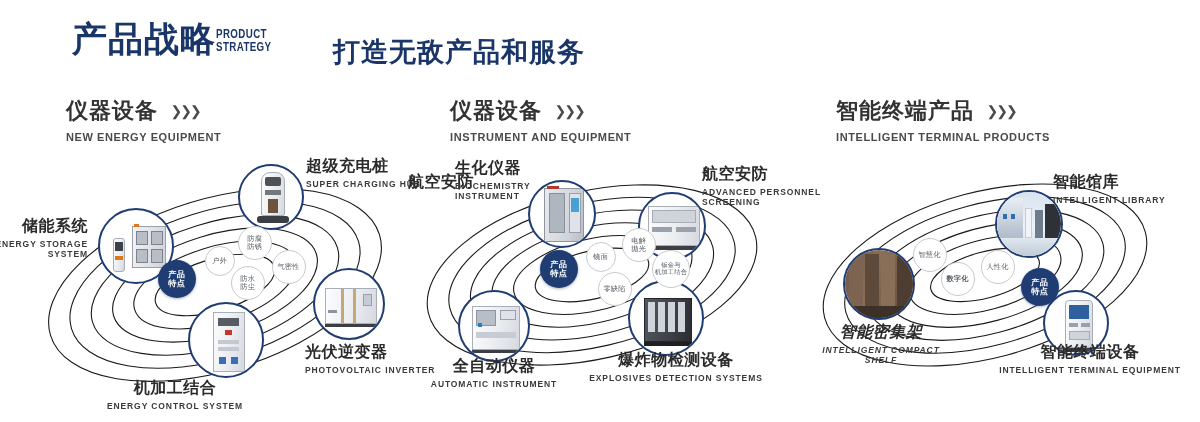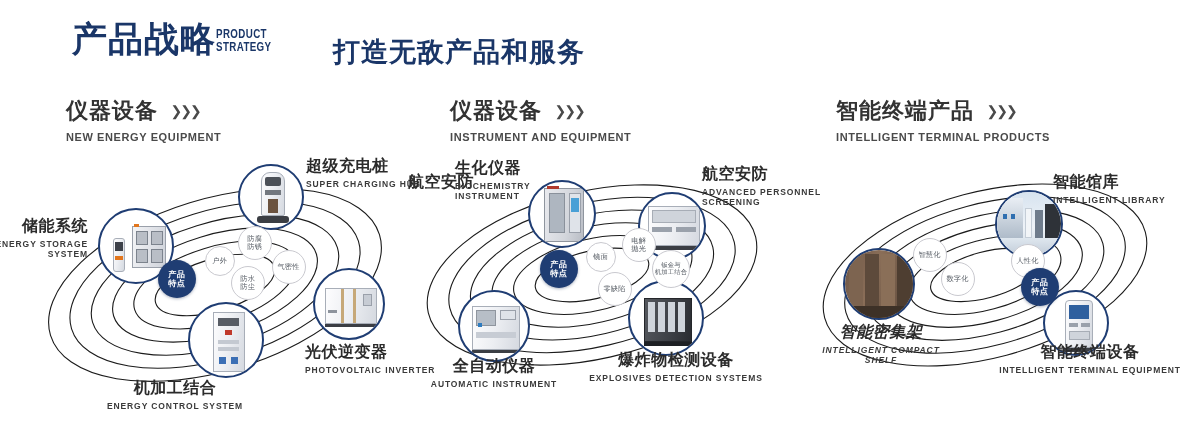--- a/index.html
+++ b/index.html
@@ -398,23 +398,23 @@
     </div>
     <div class="plabel ta-c" style="left:190px; top:192px; width:210px;">
       <div class="cn">智能终端设备</div>
       <div class="en">INTELLIGENT TERMINAL EQUIPMENT</div>
     </div>
 
     <div class="bub light" style="left:118px; top:88px; width:34px; height:34px;">
       <span style="white-space:pre-line;">智慧化</span>
     </div>
     <div class="bub light" style="left:146px; top:112px; width:34px; height:34px;">
-      <span style="white-space:pre-line;">数字化</span>
-    </div>
-    <div class="bub light" style="left:186px; top:94px; width:34px; height:34px;margin-left:30px;">
+      <span style="white-space:pre-line;font-weight:bold;">数字化</span>
+    </div>
+    <div class="bub light" style="left:186px; top:100px; width:34px; height:34px;">
       <span style="white-space:pre-line;">人性化</span>
     </div>
     <div class="bub dark" style="left:226px; top:118px; width:38px; height:38px;">
       <span style="white-space:pre-line;">产品
 特点</span>
     </div>
   </div>
 
 </div>
 

